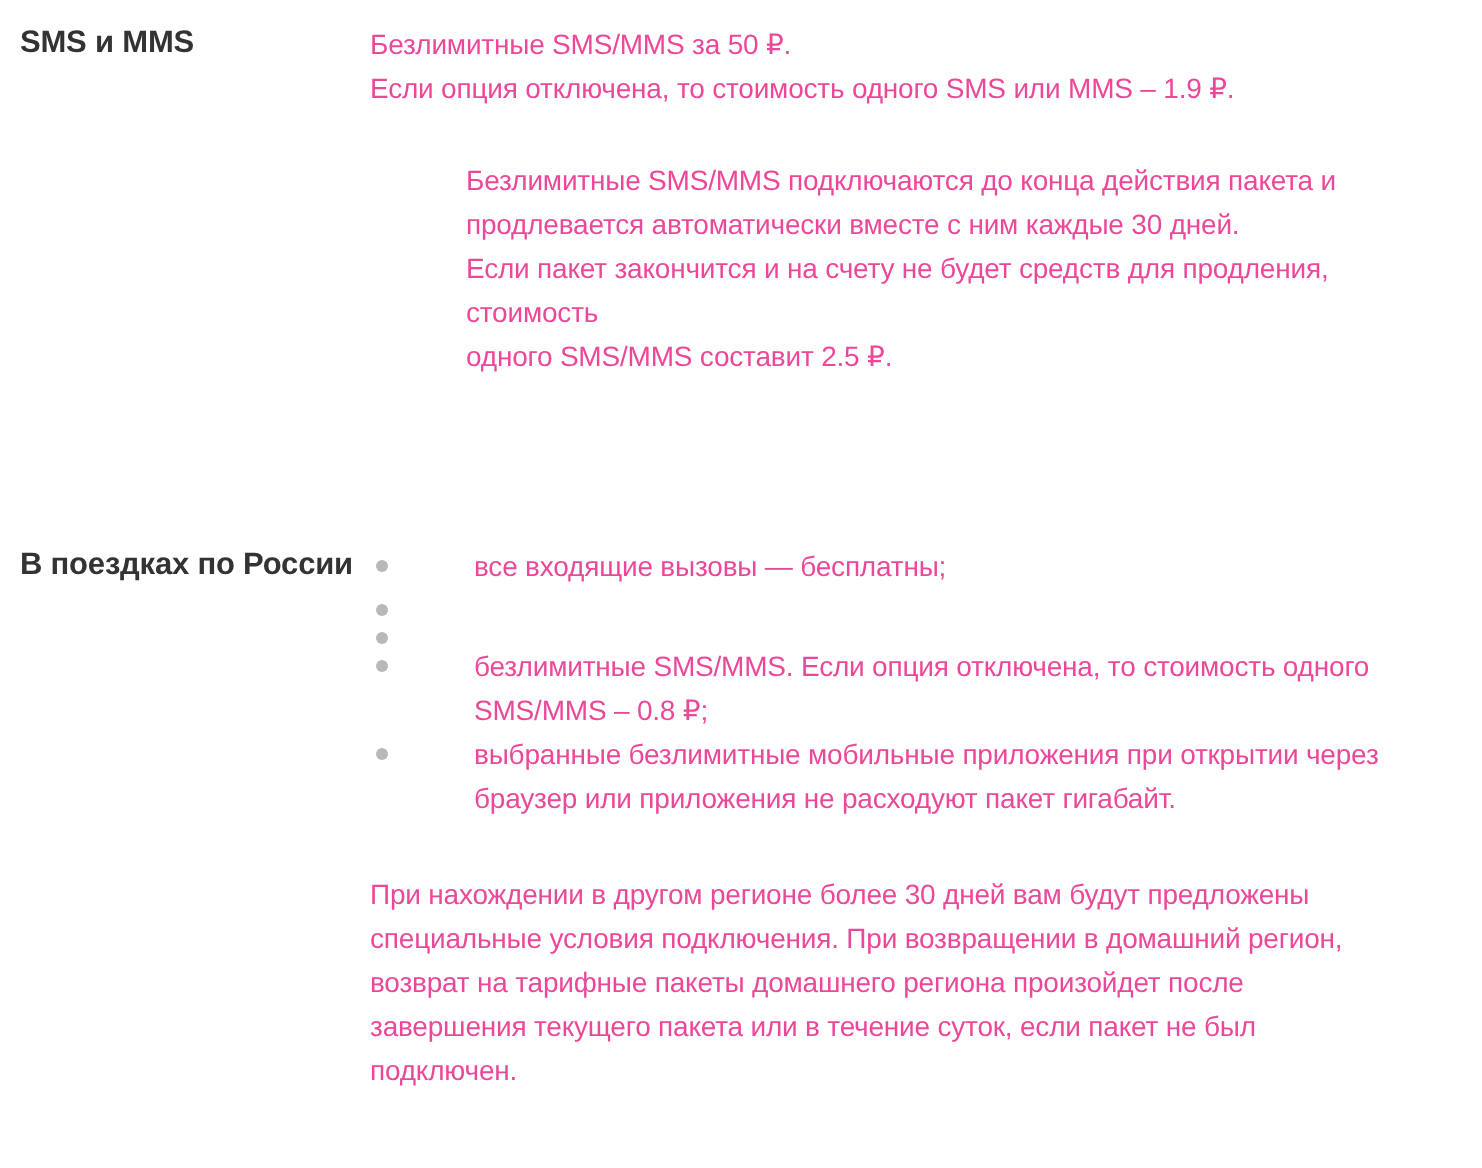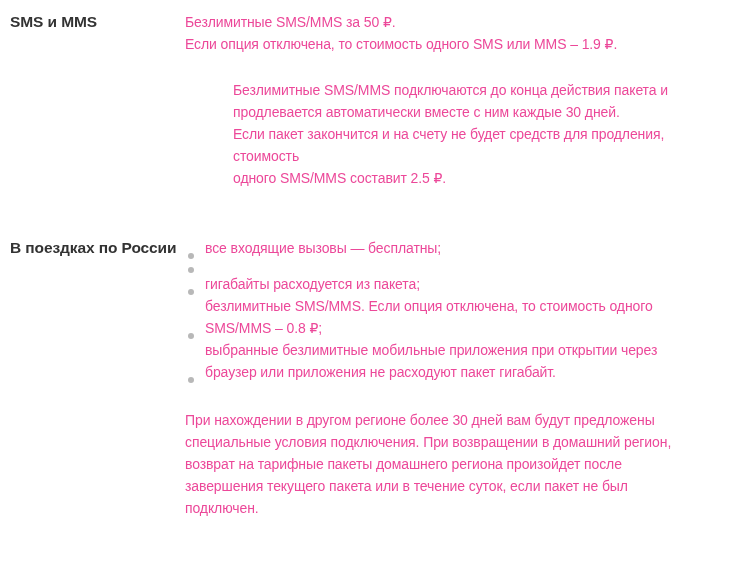--- a/index.html
+++ b/index.html
@@ -38,29 +38,30 @@
     line-height: 22px;
     color: #ec4899;
     letter-spacing: -0.1px;
     max-width: 552px;
   }
   .para {
     margin: 0;
     white-space: pre-line;
   }
   .para + .para { margin-top: 24px; margin-left: 48px; }
-  .row + .row { margin-top: 48px; }
+  .row + .row { margin-top: 83px; }
   ul.bullets {
     list-style: none;
     margin: 0;
     padding: 0;
   }
   ul.bullets li {
     display: flex;
-    align-items: flex-end;
+    align-items: flex-start;
+    gap: 32px;
   }
   .bullet-dot {
     flex: 0 0 6px;
     width: 6px;
     height: 6px;
     border-radius: 50%;
     background: #b8b8b8;
     margin: 8px 11px 0 3px;
   }
   .bullet-text {
@@ -91,21 +92,20 @@
       <ul class="bullets">
         <li>
           <span class="bullet-dot"></span>
           <span class="bullet-text">все входящие вызовы — бесплатны;</span>
         </li>
         <li>
           <span class="bullet-dot"></span>
         </li>
         <li>
           <span class="bullet-dot"></span>
-          <span class="bullet-text">гигабайты расходуется из пакета;</span>
         </li>
         <li>
           <span class="bullet-dot"></span>
           <span class="bullet-text">безлимитные SMS/MMS. Если опция отключена, то стоимость одного
 SMS/MMS – 0.8 ₽;</span>
         </li>
         <li>
           <span class="bullet-dot"></span>
           <span class="bullet-text">выбранные безлимитные мобильные приложения при открытии через
 браузер или приложения не расходуют пакет гигабайт.</span>

